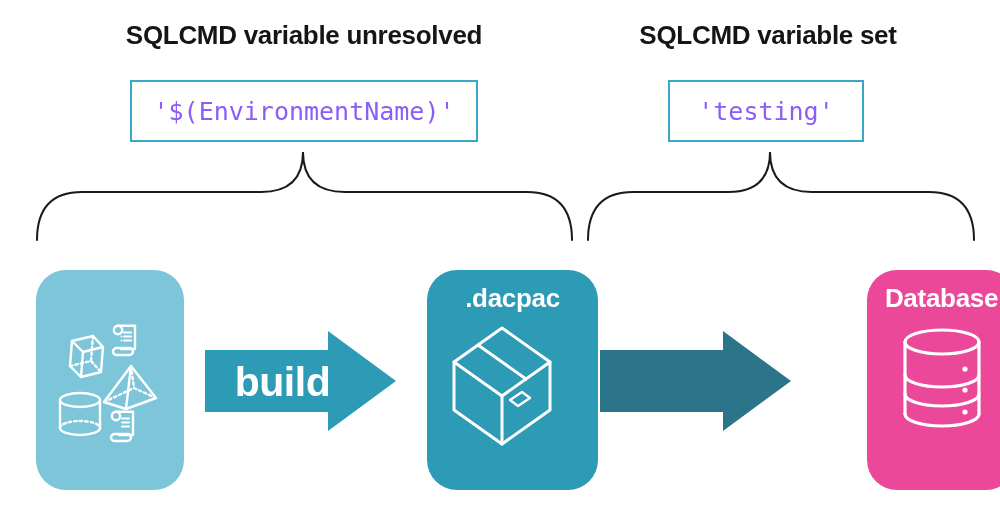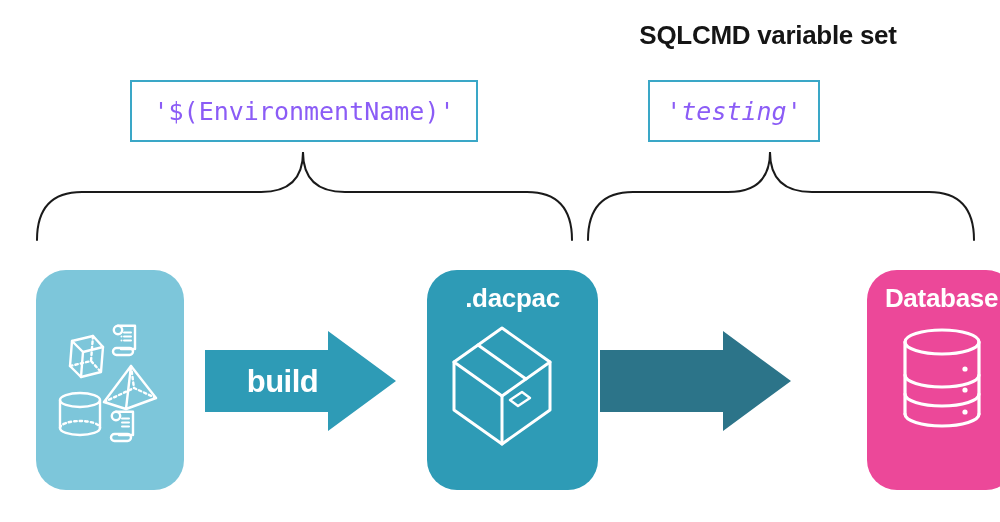--- a/index.html
+++ b/index.html
@@ -14,46 +14,47 @@
   .annot-title.left{left:104px;}
   .annot-title.right{left:568px;}
   .code-box{
     position:absolute;top:80px;height:62px;box-sizing:border-box;
     border:2px solid #3aa7c7;background:#ffffff;
     display:flex;align-items:center;justify-content:center;
     font-family:"DejaVu Sans Mono",monospace;font-size:25px;color:#8b5cf6;
     white-space:pre;
   }
   .code-box.left{left:130px;width:348px;}
-  .code-box.right{left:648px;width:172px;font-style:italic;}
+  .code-box.right{left:668px;width:196px;}
   .overlay{position:absolute;left:0;top:0;width:1000px;height:522px;}
   .node{
     position:absolute;top:270px;width:148px;height:220px;border-radius:30px;
     text-align:center;
   }
   .node-label{
     padding-top:13px;font-size:26px;font-weight:700;color:#ffffff;letter-spacing:-0.3px;
   }
   .node.sqlproj{left:36px;background:#7dc6da;}
   .node.dacpac{left:427px;background:#2e9bb6;}
   .node.database{left:867px;background:#ec4899;}
   .node-icon{position:absolute;}
   .arrow-label{
     position:absolute;top:362px;height:40px;line-height:40px;text-align:center;
-    font-size:31px;font-weight:700;color:#ffffff;letter-spacing:-0.5px;
+    font-size:41px;font-weight:700;color:#ffffff;letter-spacing:-0.5px;
   }
   .arrow-label.build{left:205px;width:155px;}
   .arrow-label.deploy{left:600px;width:155px;}
   svg{display:block;}
 </style>
 </head>
 <body>
 
 <div class="canvas">
 
+  <div class="annot-title left">SQLCMD variable unresolved</div>
   <div class="annot-title right">SQLCMD variable set</div>
 
   <div class="code-box left">'$(EnvironmentName)'</div>
   <div class="code-box right">'testing'</div>
 
   <svg class="overlay" viewBox="0 0 1000 522" aria-hidden="true">
     <path d="M 37 240 Q 37 192 82 192 L 261 192 Q 303 192 303 152 Q 303 192 345 192 L 527 192 Q 572 192 572 240" fill="none" stroke="#1a1a1a" stroke-width="2" stroke-linecap="round"></path>
     <path d="M 588 240 Q 588 192 633 192 L 728 192 Q 770 192 770 152 Q 770 192 812 192 L 929 192 Q 974 192 974 240" fill="none" stroke="#1a1a1a" stroke-width="2" stroke-linecap="round"></path>
   </svg>
 

